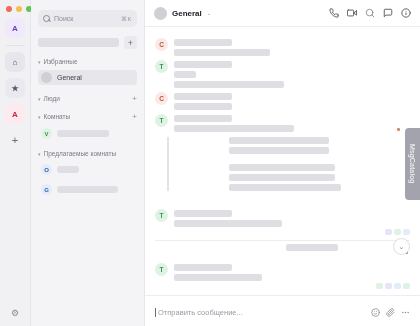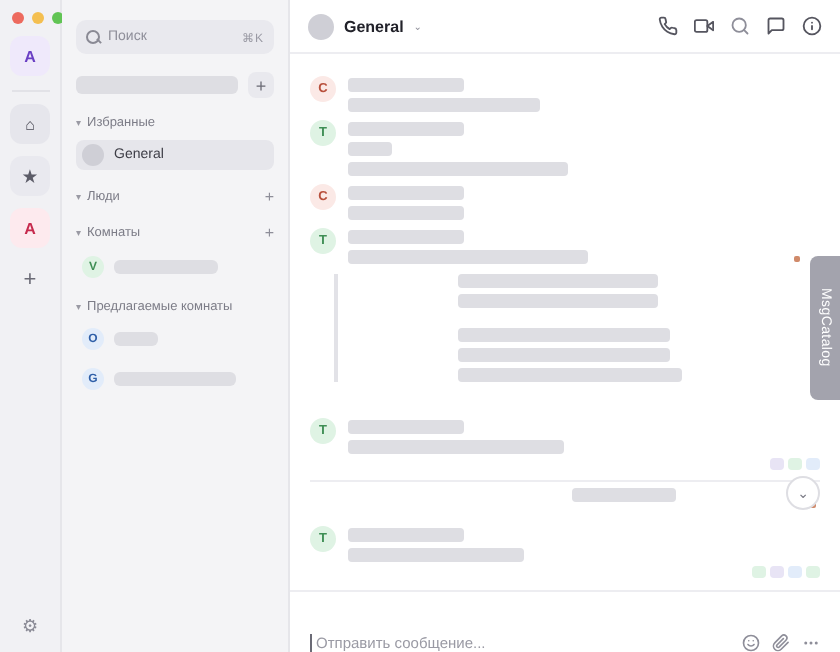--- a/index.html
+++ b/index.html
@@ -100,21 +100,21 @@
   .divider { height:1px; background:#ededf1; margin:5px 10px 0 10px; }
 
   .scrolldown {
     position:absolute; right:10px; bottom:40px;
     width:17px; height:17px; border-radius:50%;
     border:1px solid #dedee3; background:#fff;
     display:flex; align-items:center; justify-content:center;
     font-size:7px; color:#7c7c87;
   }
 
-  .composer { height:31px; border-top:1px solid #ededf1; display:flex; align-items:flex-end; padding:0 10px; gap:6px; }
+  .composer { height:31px; border-top:1px solid #ededf1; display:flex; align-items:flex-start; padding:12px 10px; gap:6px; }
   .cinput { flex:1; font-size:7.5px; color:#9a9aa4; border-left:1px solid #6b6b76; padding-left:2px; }
   .cicon { width:9px; height:9px; color:#8e8e99; display:flex; align-items:center; justify-content:center; }
 
   
   .catalog {
     position:absolute; right:0; top:128px; width:15px; height:72px;
     background:#a3a3ad; border-radius:4px 0 0 4px;
     display:flex; align-items:center; justify-content:center;
   }
   .catalog span {

